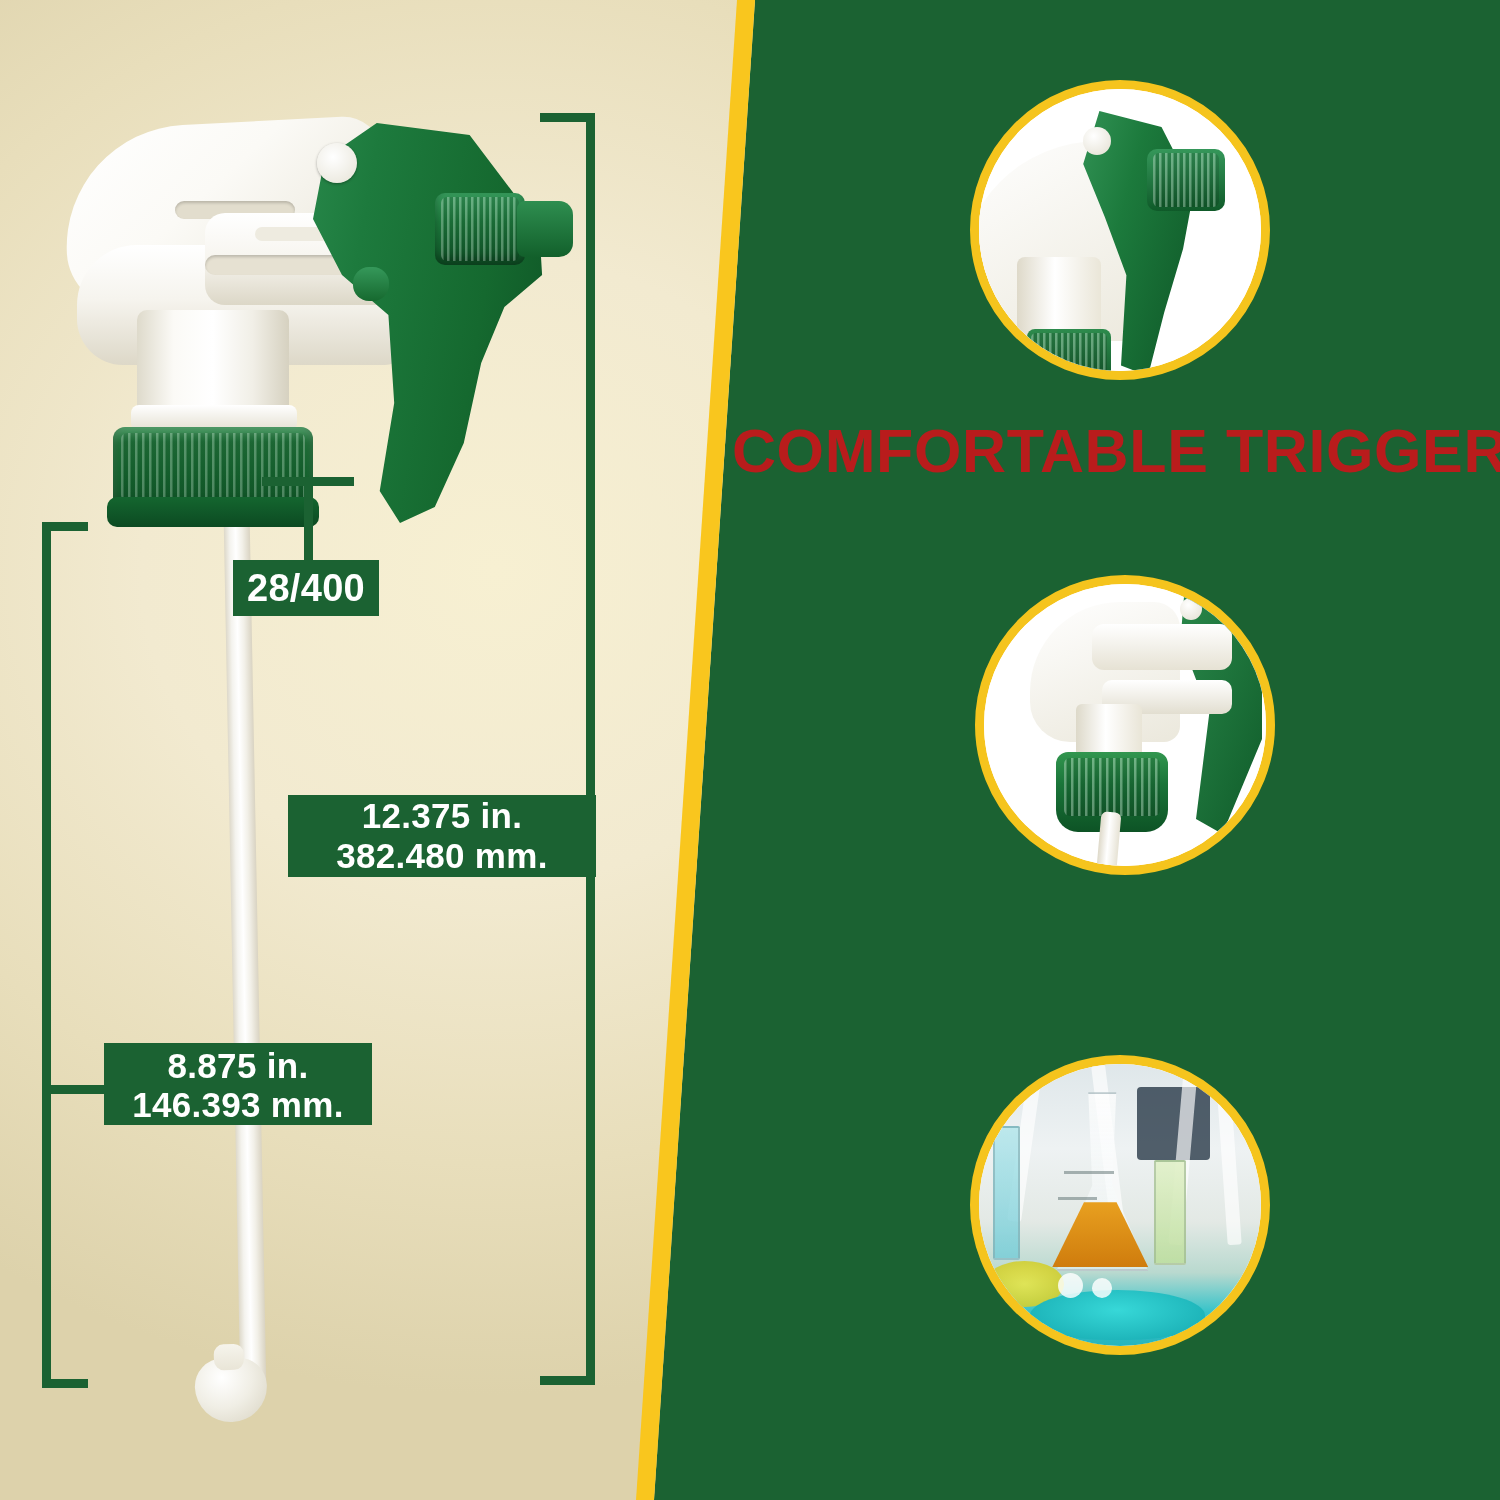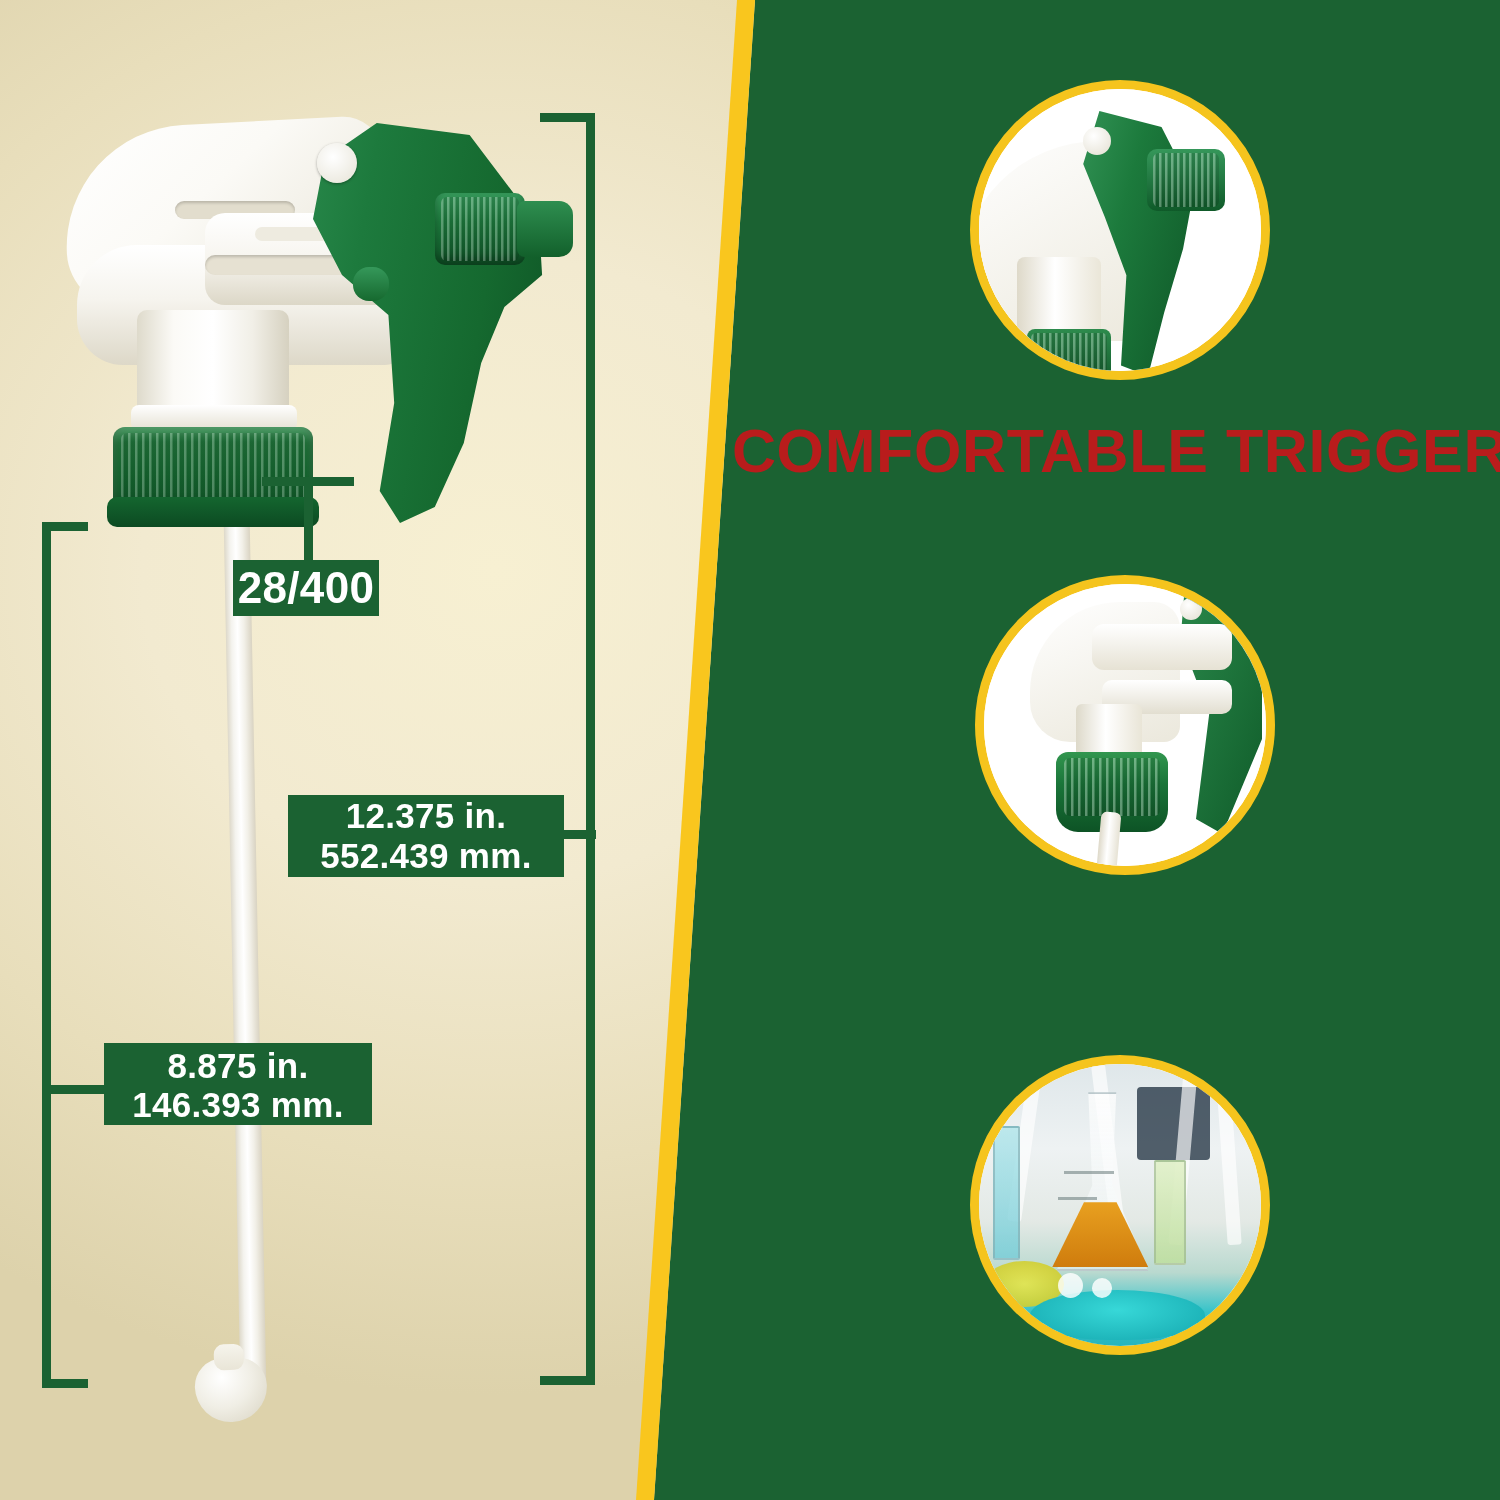--- a/index.html
+++ b/index.html
@@ -115,22 +115,22 @@
   .ll-h{left:42px;top:1085px;width:66px;height:9px;}
 
   
   .nl-h{left:262px;top:477px;width:92px;height:9px;}
   .nl-v{left:304px;top:477px;width:9px;height:85px;}
 
   
   .label{position:absolute;background:#1b6232;color:#ffffff;
     font-weight:bold;letter-spacing:.3px;line-height:1.13;
     display:flex;align-items:center;justify-content:center;text-align:center;}
-  .lbl-2840{left:233px;top:560px;width:146px;height:56px;font-size:44px;}
-  .lbl-125{left:288px;top:795px;width:256px;height:82px;font-size:35px;padding:0 10px;}
+  .lbl-2840{left:233px;top:560px;width:146px;height:56px;font-size:38px;}
+  .lbl-125{left:288px;top:795px;width:256px;height:82px;font-size:35px;padding:0 26px;}
   .lbl-88{left:104px;top:1043px;width:248px;height:82px;font-size:35px;padding:0 10px;align-items:flex-end;}
 
   
   .feature{position:absolute;width:760px;display:flex;flex-direction:column;align-items:center;}
   .f1{left:740px;top:80px;}
   .f2{left:745px;top:575px;}
   .f3{left:740px;top:1055px;}
 
   .circle{width:300px;height:300px;border-radius:50%;
     border:9px solid #f5c41d;overflow:hidden;position:relative;
@@ -266,21 +266,21 @@
   <div class="dimline nl-h"></div>
   <div class="dimline nl-v"></div>
 
   <div class="label lbl-2840">
     <span>28/400</span>
   </div>
 
   <div class="label lbl-125">
     <div>
       <div>12.375 in.</div>
-      <div>552.439 mm.</div>
+      <div>382.480 mm.</div>
     </div>
   </div>
 
   <div class="label lbl-88">
     <div>
       <div>8.875 in.</div>
       <div>146.393 mm.</div>
     </div>
   </div>
 

